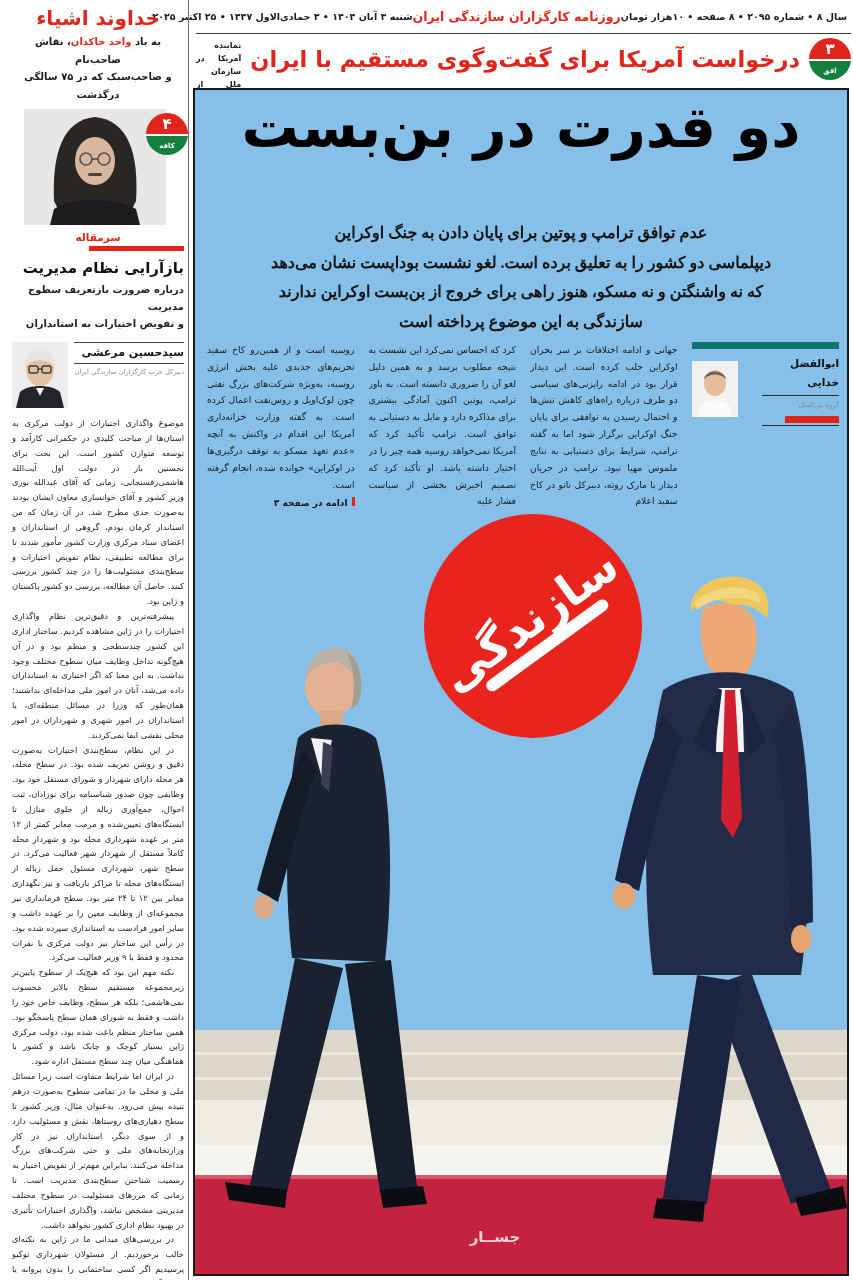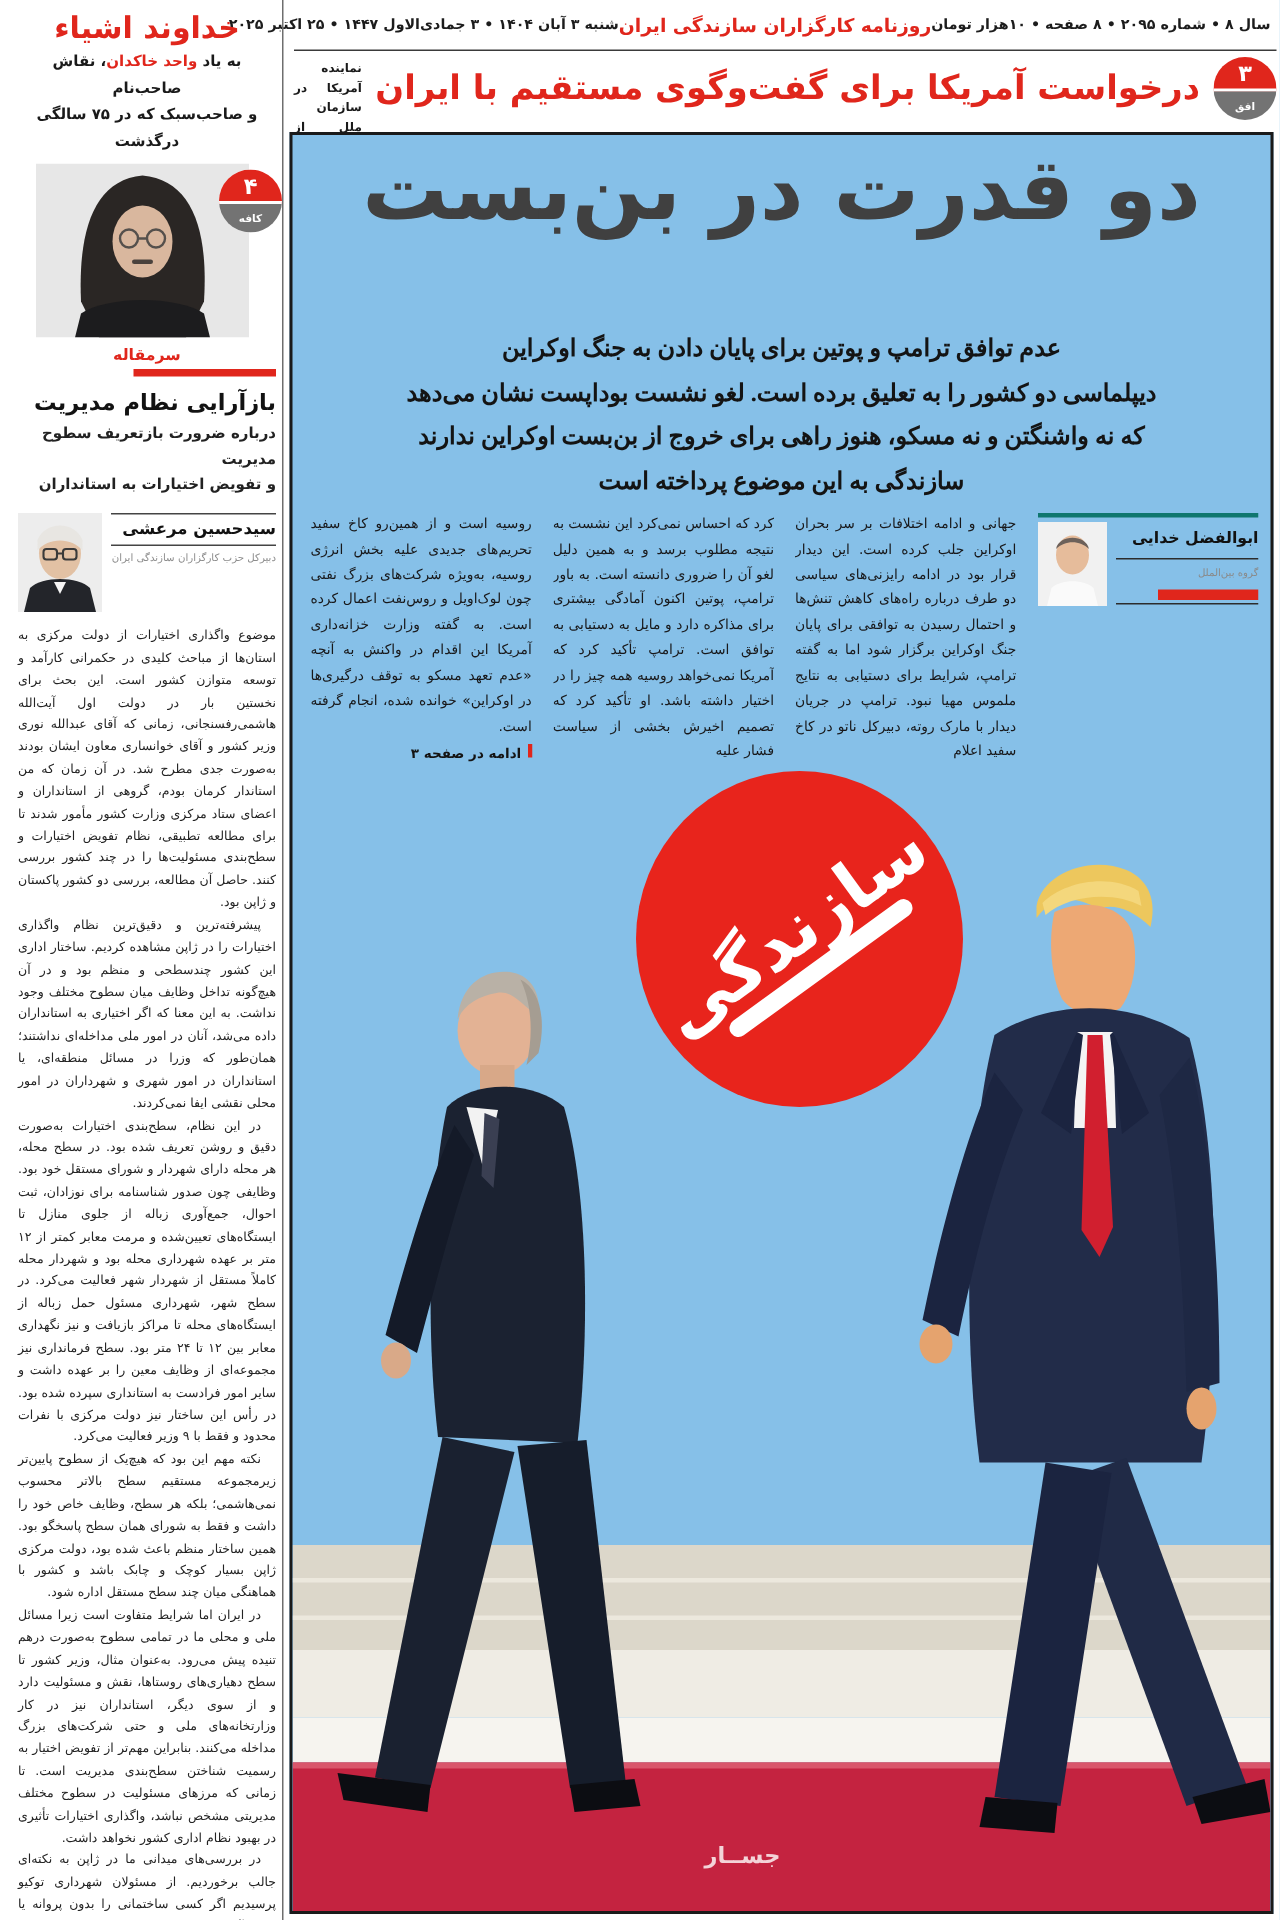--- a/index.html
+++ b/index.html
@@ -14,38 +14,38 @@
   .header .info { font-size:9.5px; font-weight:bold; color:#1c1c1c; white-space:nowrap; }
   .header .brand { font-size:12.5px; font-weight:bold; color:#e0261c; white-space:nowrap; }
 
   
   .top-story { position:absolute; left:196px; top:38px; width:655px; height:48px;
     display:flex; align-items:flex-start; gap:9px; }
   .badge { width:42px; height:42px; border-radius:50%; overflow:hidden; flex:none;
     display:flex; flex-direction:column; box-shadow:0 0 0 1px #fff inset; }
   .badge .b-top { flex:1.15; background:#e0261c; color:#fff; font-size:15px; font-weight:bold;
     display:flex; align-items:center; justify-content:center; border-bottom:2px solid #fff; }
-  .badge .b-bot { flex:1; background:#737373; color:#fff; font-size:7px; font-weight:bold;
+  .badge .b-bot { flex:1; background:#15803d; color:#fff; font-size:7px; font-weight:bold;
     display:flex; align-items:center; justify-content:center; }
   .ts-headline { font-size:22.5px; font-weight:bold; color:#e0261c; padding-top:8px; white-space:nowrap; }
   .ts-lede { width:237px; margin-right:auto; font-size:8px; font-weight:bold; color:#1a1a1a;
     text-align:justify; line-height:1.62; padding-top:2px; }
 
   
   .bluebox { position:absolute; left:193px; top:88px; width:656px; height:1188px;
     background:#86c0e8; border:2px solid #1a1a1a; overflow:hidden; }
   .m-headline { position:absolute; top:4px; left:0; width:100%; text-align:center;
-    font-size:57px; font-weight:bold; color:#404040; letter-spacing:-2px; z-index:2; }
+    font-size:57px; font-weight:bold; color:#000000; letter-spacing:-2px; z-index:2; }
   .m-subhead { position:absolute; top:128px; left:0; width:100%; text-align:center;
     font-size:16px; font-weight:bold; color:#141414; line-height:1.85; z-index:2;font-family:Liberation Serif, serif; }
   .m-cols { position:absolute; top:252px; left:12px; width:632px; height:206px;
     display:flex; gap:14px; direction:rtl; z-index:2; }
   .mcol { flex:1; font-size:9.2px; color:#18181a; text-align:justify; line-height:1.83; overflow:hidden; }
-  .mcard { border-top:3px solid #0f766e; padding-top:3px; margin-bottom:5px;
-    display:flex; direction:rtl; gap:6px; align-items:flex-start; }
+  .mcard { border-top:7px solid #0f766e; padding-top:3px; margin-bottom:5px;
+    display:flex; direction:rtl; gap:24px; align-items:center; }
   .mcard-meta { flex:1; }
   .mcard-name { font-size:10.5px; font-weight:bold; color:#111; padding:2px 0 3px; }
   .mcard-rule { height:1px; background:#2c2c2c; }
   .mcard-role { font-size:6.8px; color:#8a8a8a; padding:3px 0 4px; }
   .mcard-redbar { height:7px; width:70%; background:#e0261c; margin-bottom:2px; }
   .mcard-photo { width:46px; height:56px; flex:none; }
   .m-continue { font-weight:bold; font-size:9px; color:#141414; margin-top:2px; }
   .redtick { display:inline-block; width:3px; height:9px; background:#e0261c; margin-left:4px; }
 
   

